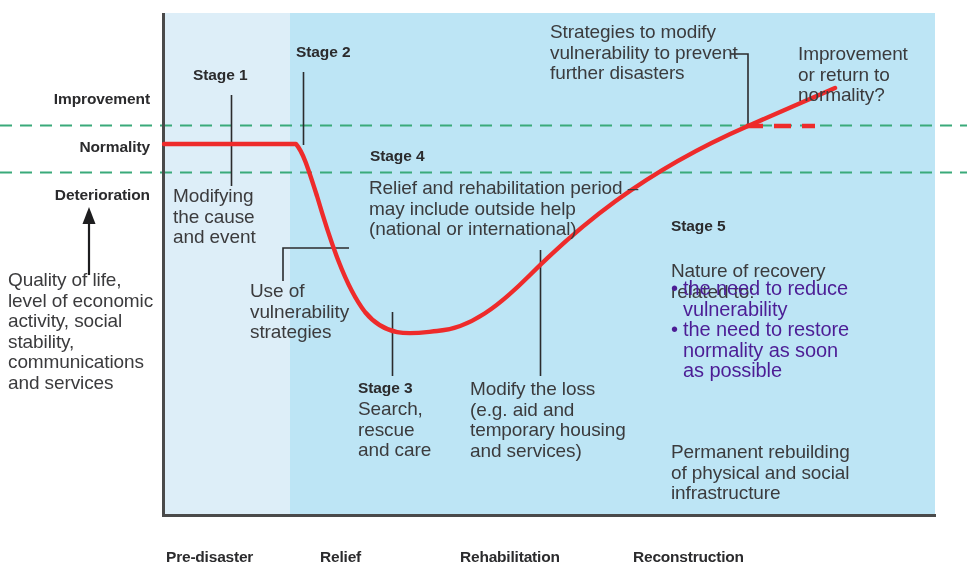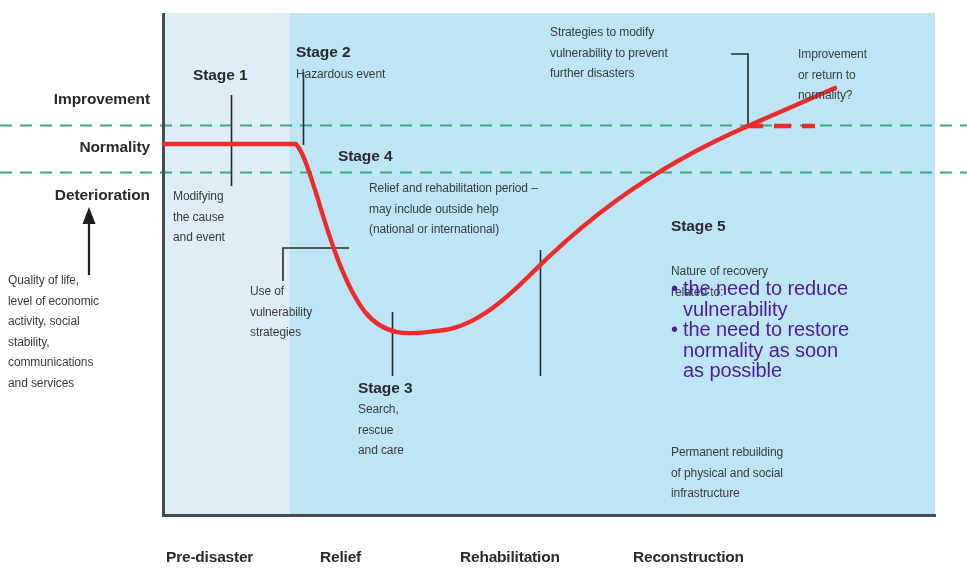--- a/index.html
+++ b/index.html
@@ -21,21 +21,21 @@
   .svg-layer {
     position: absolute;
     left: 0;
     top: 0;
     width: 967px;
     height: 583px;
   }
   .txt {
     position: absolute;
     color: #3b3b3d;
-    font-size: 12px;
+    font-size: 19px;
     line-height: 20.5px;
     white-space: pre-line;
     letter-spacing: -0.1px;
   }
   .axis-label {
     position: absolute;
     font-weight: bold;
     font-size: 15.5px;
     color: #2b2b2d;
     text-align: right;
@@ -127,36 +127,39 @@
 stability,
 communications
 and services</div>
 
   <div class="stage-head" style="left:193px; top:66px;">Stage 1</div>
   <div class="txt" style="left:173px; top:186px; width:120px;">Modifying
 the cause
 and event</div>
 
   <div class="stage-head" style="left:296px; top:43px;">Stage 2</div>
-  <div class="txt" style="left:296px; top:64px; width:180px;">Hazardous event</div>
 
   <div class="txt" style="left:250px; top:281px; width:120px;">Use of
 vulnerability
 strategies</div>
 
-  <div class="stage-head" style="left:338px; top:147px;text-align:right;">Stage 4</div>
+  <div class="stage-head" style="left:370px; top:147px;text-align:right;">Stage 4</div>
   <div class="txt" style="left:358px; top:178px; width:300px;margin-left:11px;">Relief and rehabilitation period –
 may include outside help
 (national or international)</div>
 
   <div class="stage-head" style="left:358px; top:379px;">Stage 3</div>
   <div class="txt" style="left:358px; top:399px; width:110px;">Search,
 rescue
 and care</div>
 
+  <div class="txt" style="left:470px; top:379px; width:180px;">Modify the loss
+(e.g. aid and
+temporary housing
+and services)</div>
 
   <div class="txt" style="left:550px; top:22px; width:200px;">Strategies to modify
 vulnerability to prevent
 further disasters</div>
 
   <div class="txt" style="left:798px; top:44px; width:150px;">Improvement
 or return to
 normality?</div>
 
   <div class="stage-head" style="left:671px; top:217px;">Stage 5</div>

